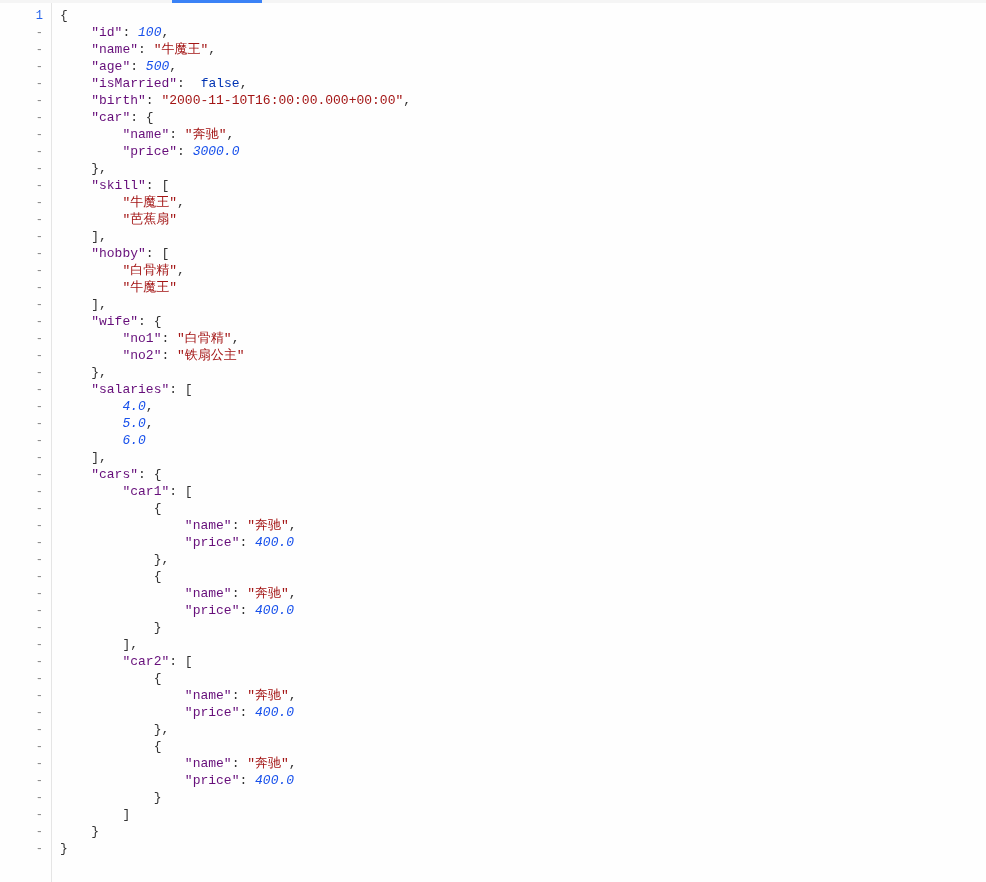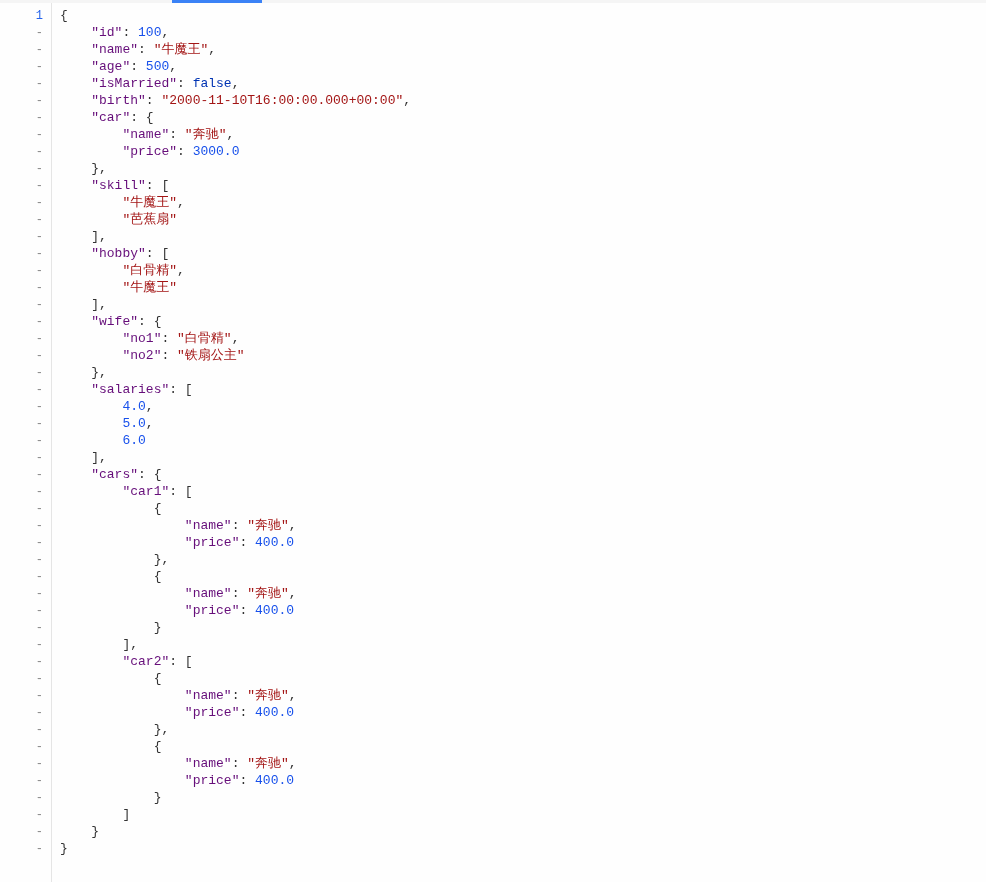--- a/index.html
+++ b/index.html
@@ -59,22 +59,22 @@
       padding-left: 8px;
       white-space: pre;
       line-height: 17px;
       color: #333;
     }
     .code-line {
       height: 17px;
     }
     .key { color: #660e7a; }
     .string { color: #a31515; }
-    .number { color: #1750eb; }
-    .boolean { color: #0033b3; }
+    .number { color: #1750eb; font-style: italic; }
+    .boolean { color: #0033b3; margin-left: 8px; }
     .punct { color: #333; }
     .ws { display: inline-block; }
   </style>
 </head>
 <body>
 
 <div class="top-border">
   <div class="tab-indicator"></div>
 </div>
 

